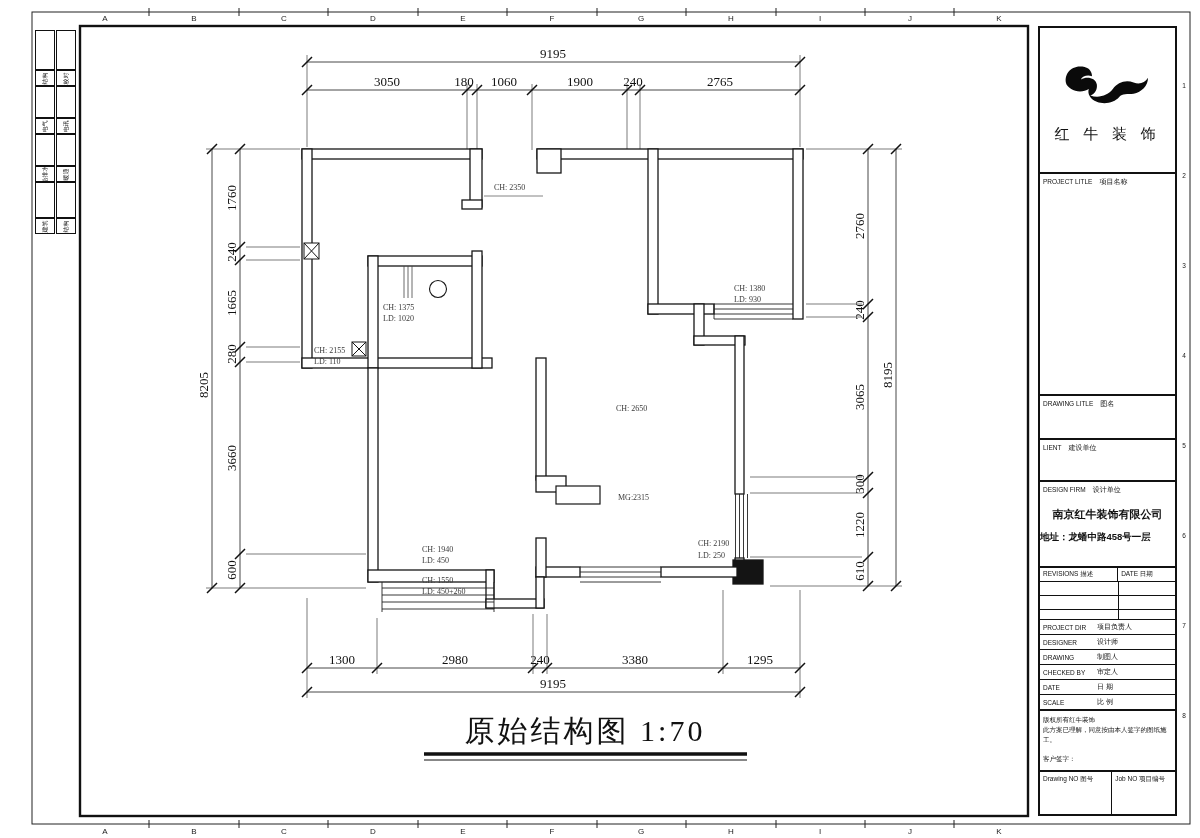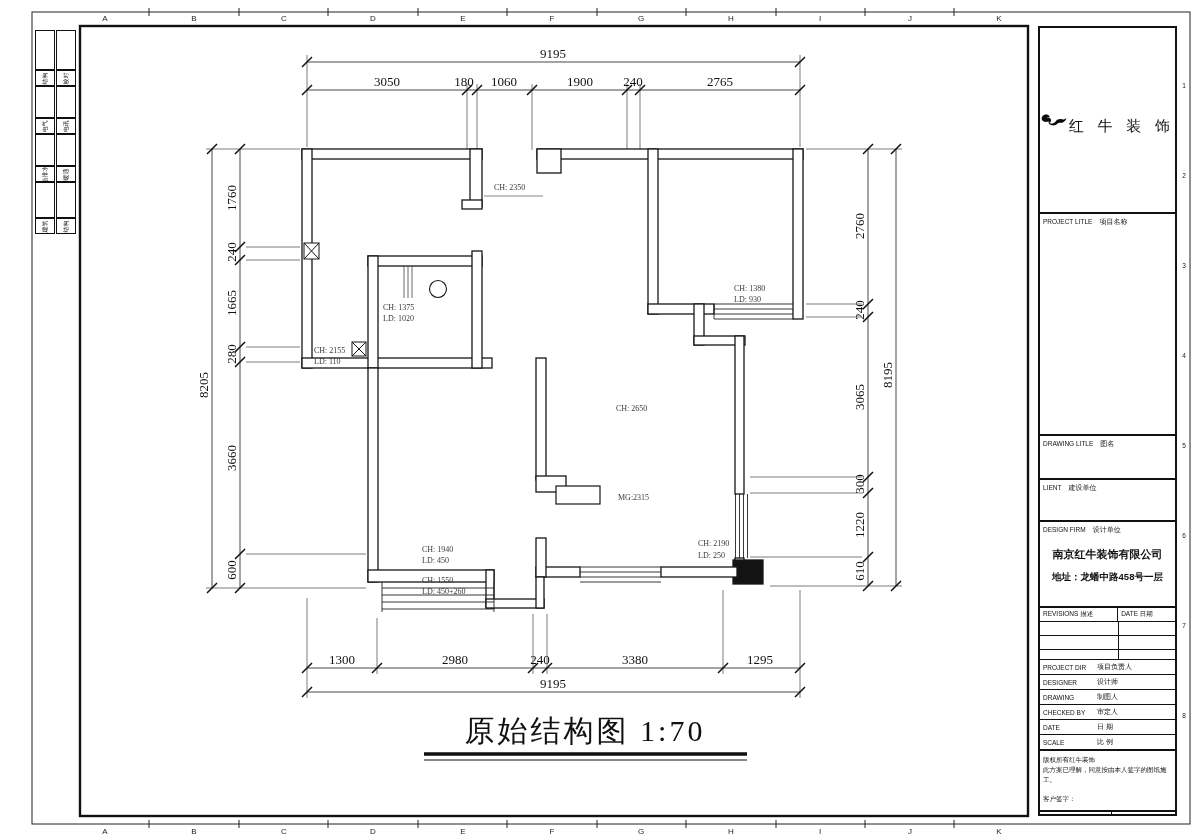--- a/index.html
+++ b/index.html
@@ -11,24 +11,24 @@
   .grid{font-size:8px;font-family:"Liberation Sans",sans-serif;fill:#222}
   .ttl{font-size:30px;letter-spacing:3px}
   
   .tb{position:absolute;left:1038px;top:26px;width:139px;height:790px;border:2px solid #111;
       box-sizing:border-box;background:#fff;display:flex;flex-direction:column;z-index:3}
   .sec{box-sizing:border-box;border-top:2px solid #111;overflow:hidden}
   .sec.first{border-top:none}
   .hdr{display:flex;align-items:baseline;gap:7px;padding:3px 3px 0 3px;
        font-size:6.5px;white-space:nowrap}
   .hdr .cn{font-size:7px}
-  .logo-sec{height:184px;display:flex;flex-direction:row;align-items:center;justify-content:center}
+  .logo-sec{height:144px;display:flex;flex-direction:column;align-items:center;justify-content:center}
   .brand{font-size:15px;letter-spacing:5px;margin-top:12px;font-family:"Liberation Serif",serif;white-space:nowrap}
   .company{text-align:center;font-size:11px;font-weight:700;margin-top:12px}
-  .address{text-align:center;font-size:9.5px;font-weight:700;margin-top:9px}
+  .address{font-size:9.5px;font-weight:700;margin-top:9px}
   .revhead{display:flex;font-size:6.5px}
   .revhead>div{padding:2px 3px;box-sizing:border-box}
   .rc1{flex:1.4;border-right:1px solid #111}
   .rc2{flex:1}
   .revrow{display:flex;height:13px;border-top:1px solid #111}
   .revrow .rc1{border-right:1px solid #111}
   .prow{height:15px;border-top:1.6px solid #111;display:flex;align-items:center;
         padding:0 3px;font-size:6.5px;box-sizing:border-box;white-space:nowrap}
   .prow .eng{width:54px}
   .prow .cn{font-size:7px}

